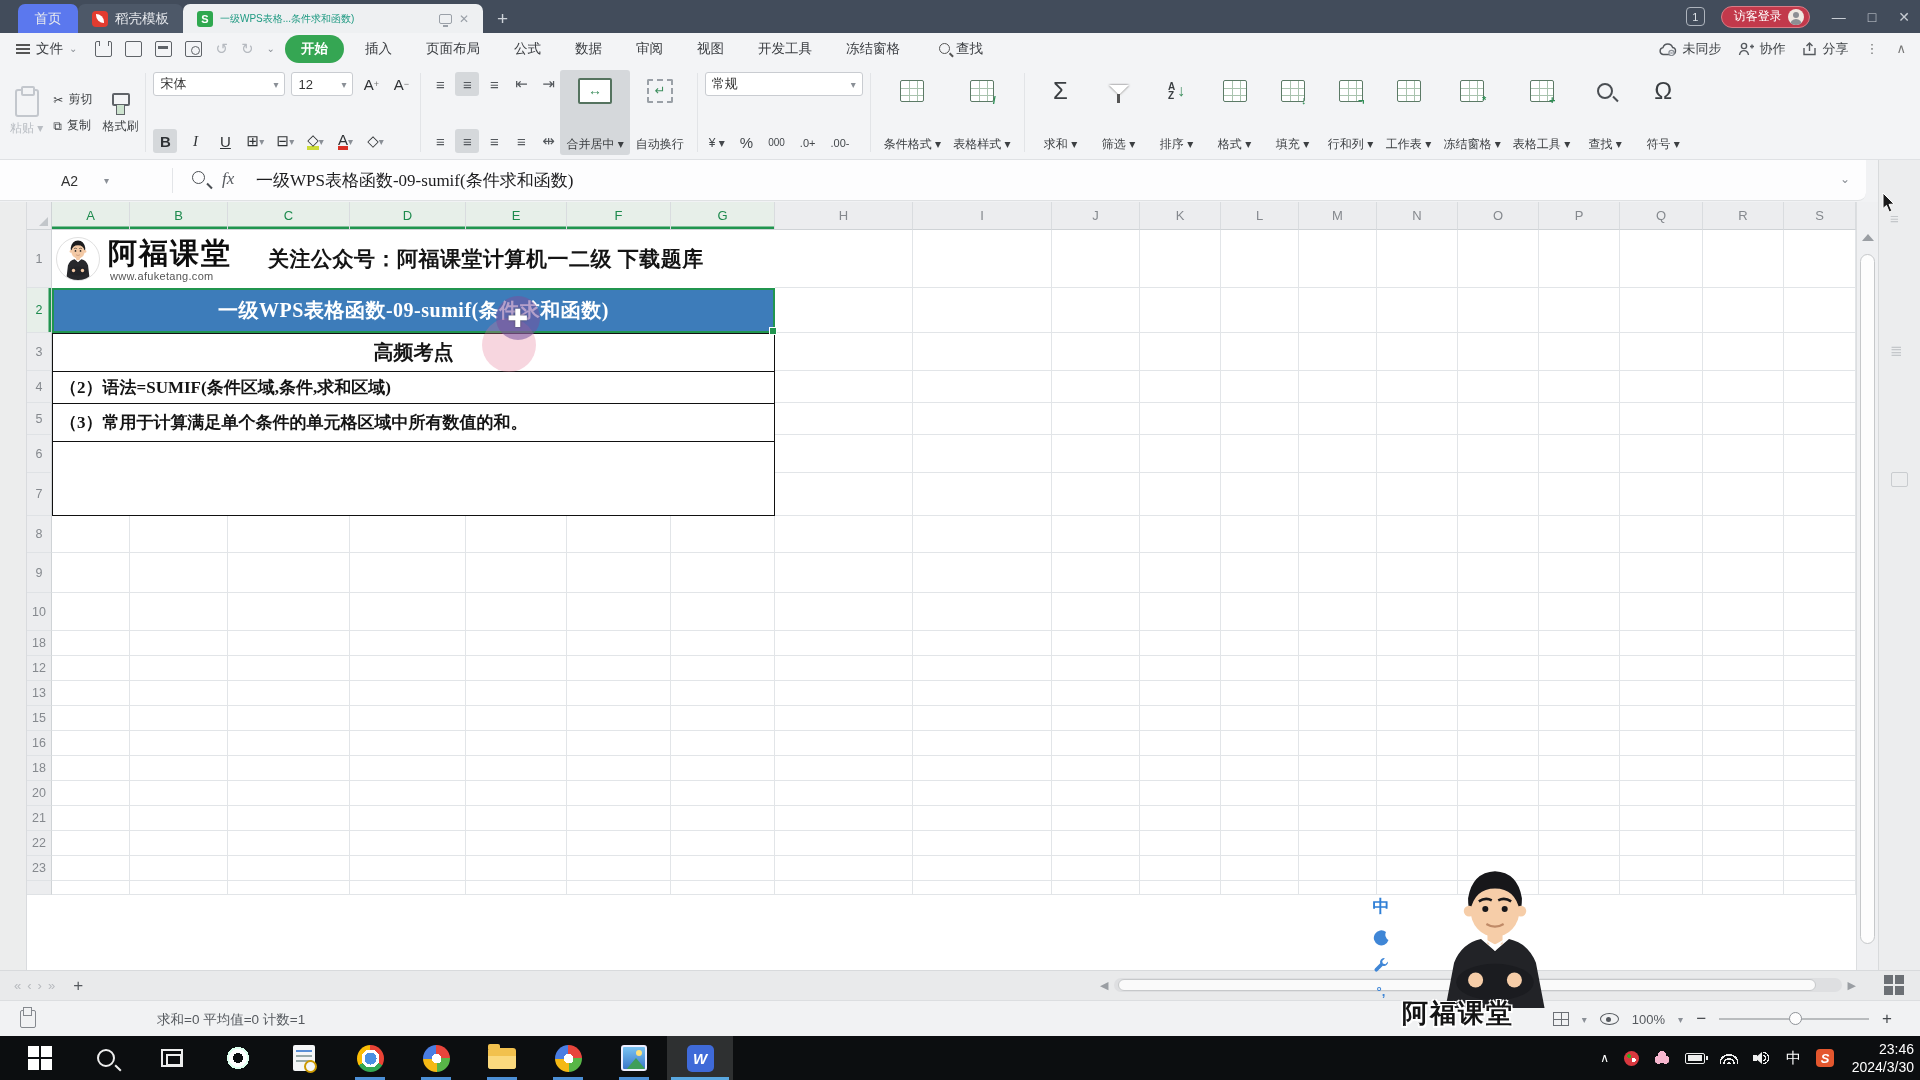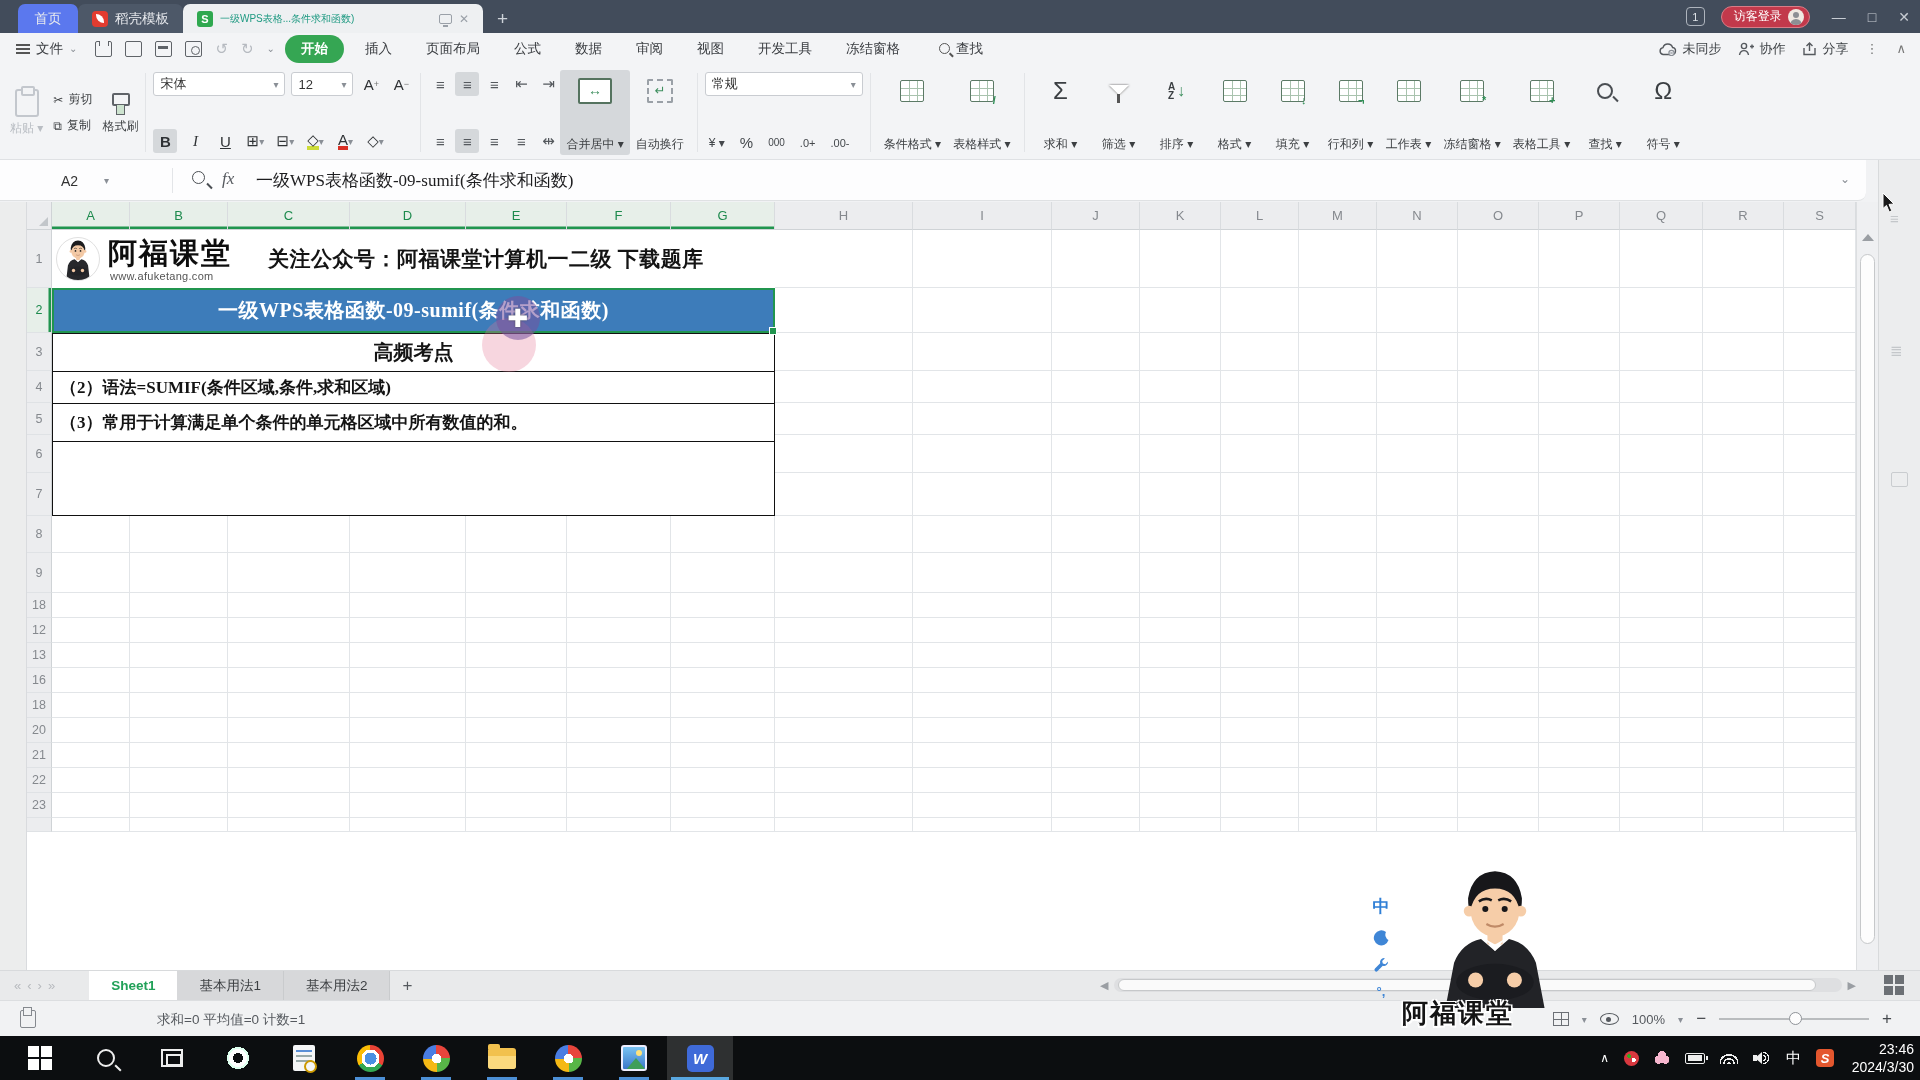--- a/index.html
+++ b/index.html
@@ -730,20 +730,42 @@
         <div class="gcell" style="width: 81px;"></div>
         <div class="gcell" style="width: 78px;"></div>
         <div class="gcell" style="width: 78px;"></div>
         <div class="gcell" style="width: 81px;"></div>
         <div class="gcell" style="width: 81px;"></div>
         <div class="gcell" style="width: 81px;"></div>
         <div class="gcell" style="width: 83px;"></div>
         <div class="gcell" style="width: 81px;"></div>
         <div class="gcell" style="width: 72px;"></div>
       </div>
+      <div class="grow" style="height: 38px;">
+        <div class="ggut">10</div>
+        <div class="gcell" style="width: 78px;"></div>
+        <div class="gcell" style="width: 98px;"></div>
+        <div class="gcell" style="width: 122px;"></div>
+        <div class="gcell" style="width: 116px;"></div>
+        <div class="gcell" style="width: 101px;"></div>
+        <div class="gcell" style="width: 104px;"></div>
+        <div class="gcell" style="width: 104px;"></div>
+        <div class="gcell" style="width: 138px;"></div>
+        <div class="gcell" style="width: 139px;"></div>
+        <div class="gcell" style="width: 88px;"></div>
+        <div class="gcell" style="width: 81px;"></div>
+        <div class="gcell" style="width: 78px;"></div>
+        <div class="gcell" style="width: 78px;"></div>
+        <div class="gcell" style="width: 81px;"></div>
+        <div class="gcell" style="width: 81px;"></div>
+        <div class="gcell" style="width: 81px;"></div>
+        <div class="gcell" style="width: 83px;"></div>
+        <div class="gcell" style="width: 81px;"></div>
+        <div class="gcell" style="width: 72px;"></div>
+      </div>
       <div class="grow" style="height: 25px;">
         <div class="ggut">18</div>
         <div class="gcell" style="width: 78px;"></div>
         <div class="gcell" style="width: 98px;"></div>
         <div class="gcell" style="width: 122px;"></div>
         <div class="gcell" style="width: 116px;"></div>
         <div class="gcell" style="width: 101px;"></div>
         <div class="gcell" style="width: 104px;"></div>
         <div class="gcell" style="width: 104px;"></div>
         <div class="gcell" style="width: 138px;"></div>
@@ -776,20 +798,42 @@
         <div class="gcell" style="width: 78px;"></div>
         <div class="gcell" style="width: 81px;"></div>
         <div class="gcell" style="width: 81px;"></div>
         <div class="gcell" style="width: 81px;"></div>
         <div class="gcell" style="width: 83px;"></div>
         <div class="gcell" style="width: 81px;"></div>
         <div class="gcell" style="width: 72px;"></div>
       </div>
       <div class="grow" style="height: 25px;">
         <div class="ggut">13</div>
+        <div class="gcell" style="width: 78px;"></div>
+        <div class="gcell" style="width: 98px;"></div>
+        <div class="gcell" style="width: 122px;"></div>
+        <div class="gcell" style="width: 116px;"></div>
+        <div class="gcell" style="width: 101px;"></div>
+        <div class="gcell" style="width: 104px;"></div>
+        <div class="gcell" style="width: 104px;"></div>
+        <div class="gcell" style="width: 138px;"></div>
+        <div class="gcell" style="width: 139px;"></div>
+        <div class="gcell" style="width: 88px;"></div>
+        <div class="gcell" style="width: 81px;"></div>
+        <div class="gcell" style="width: 78px;"></div>
+        <div class="gcell" style="width: 78px;"></div>
+        <div class="gcell" style="width: 81px;"></div>
+        <div class="gcell" style="width: 81px;"></div>
+        <div class="gcell" style="width: 81px;"></div>
+        <div class="gcell" style="width: 83px;"></div>
+        <div class="gcell" style="width: 81px;"></div>
+        <div class="gcell" style="width: 72px;"></div>
+      </div>
+      <div class="grow" style="height: 25px;">
+        <div class="ggut">15</div>
         <div class="gcell" style="width: 78px;"></div>
         <div class="gcell" style="width: 98px;"></div>
         <div class="gcell" style="width: 122px;"></div>
         <div class="gcell" style="width: 116px;"></div>
         <div class="gcell" style="width: 101px;"></div>
         <div class="gcell" style="width: 104px;"></div>
         <div class="gcell" style="width: 104px;"></div>
         <div class="gcell" style="width: 138px;"></div>
         <div class="gcell" style="width: 139px;"></div>
         <div class="gcell" style="width: 88px;"></div>
@@ -1008,25 +1052,20 @@
     <div class="sp-box" style="top:312px"></div>
   </div>
   <div id="mouse-cursor">
     <svg width="16" height="22" viewBox="0 0 16 22">
         <path d="M1 1 L12 12 L7 12.4 L9.8 18.8 L7.2 19.9 L4.5 13.4 L1 16.5 Z" fill="#1a1a1a" stroke="#fff" stroke-width="1"></path>
       </svg>
   </div>
 
   <div id="sheetbar">
     <span class="nav-ch">«‹›»</span>
-    <div id="sheet-tabs">
-        <div class="sheet-tab active">Sheet1</div>
-        <div class="sheet-tab">基本用法1</div>
-        <div class="sheet-tab">基本用法2</div>
-      </div>
     <div class="sheet-plus">+</div>
   </div>
   <div id="hscroll">
     <span class="hs-btn">◀</span>
     <div class="hs-track">
         <div class="hs-thumb"></div>
       </div>
     <span class="hs-btn">▶</span>
   </div>
   <div class="sb-grid4"></div>

